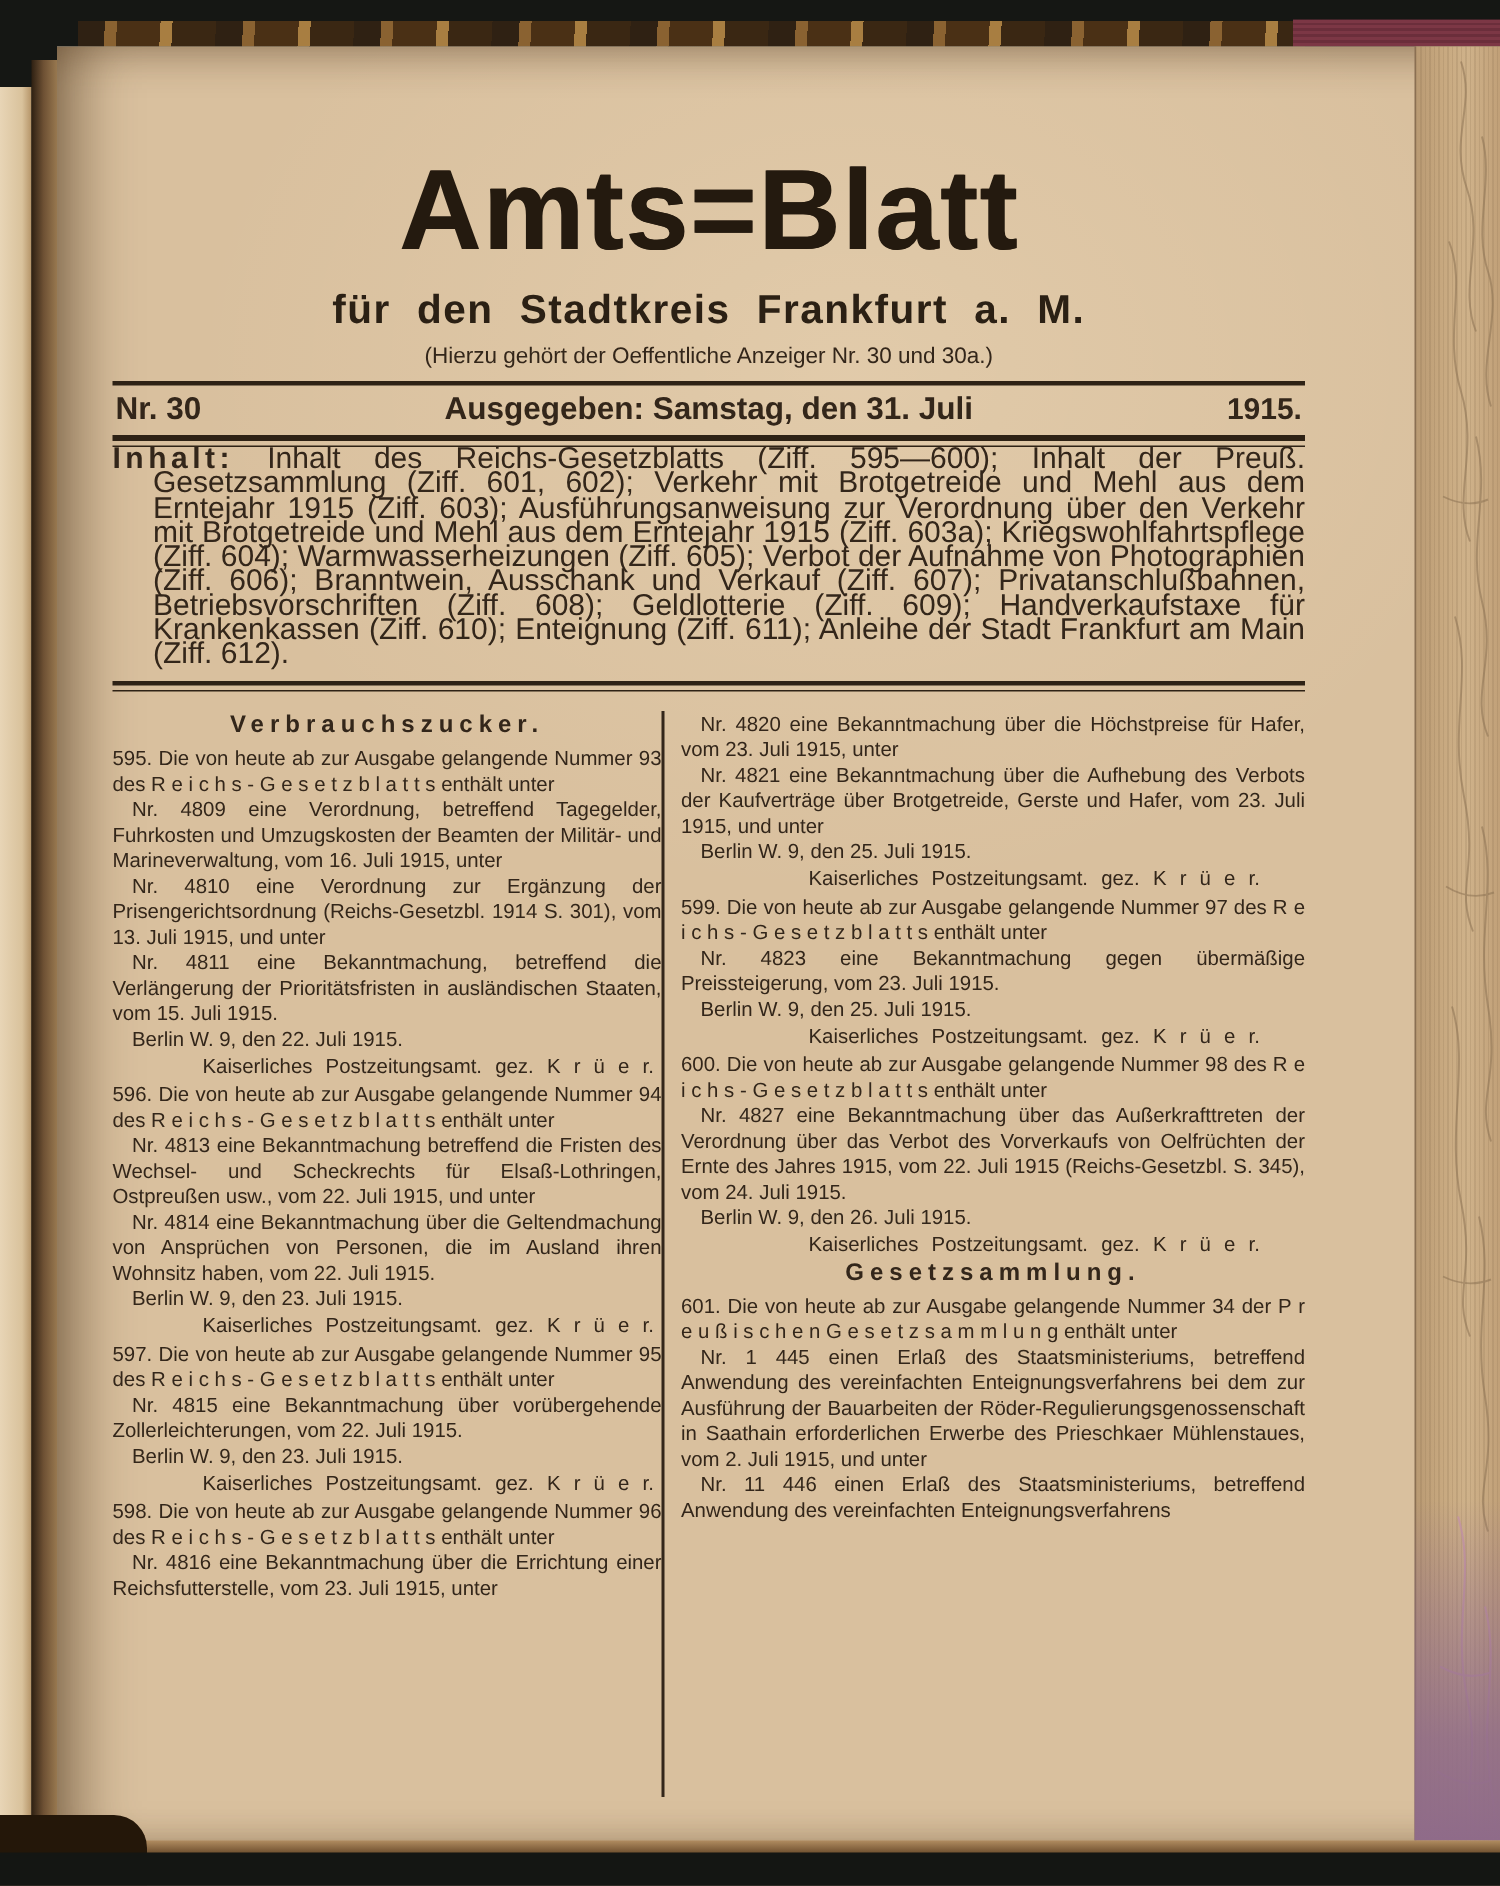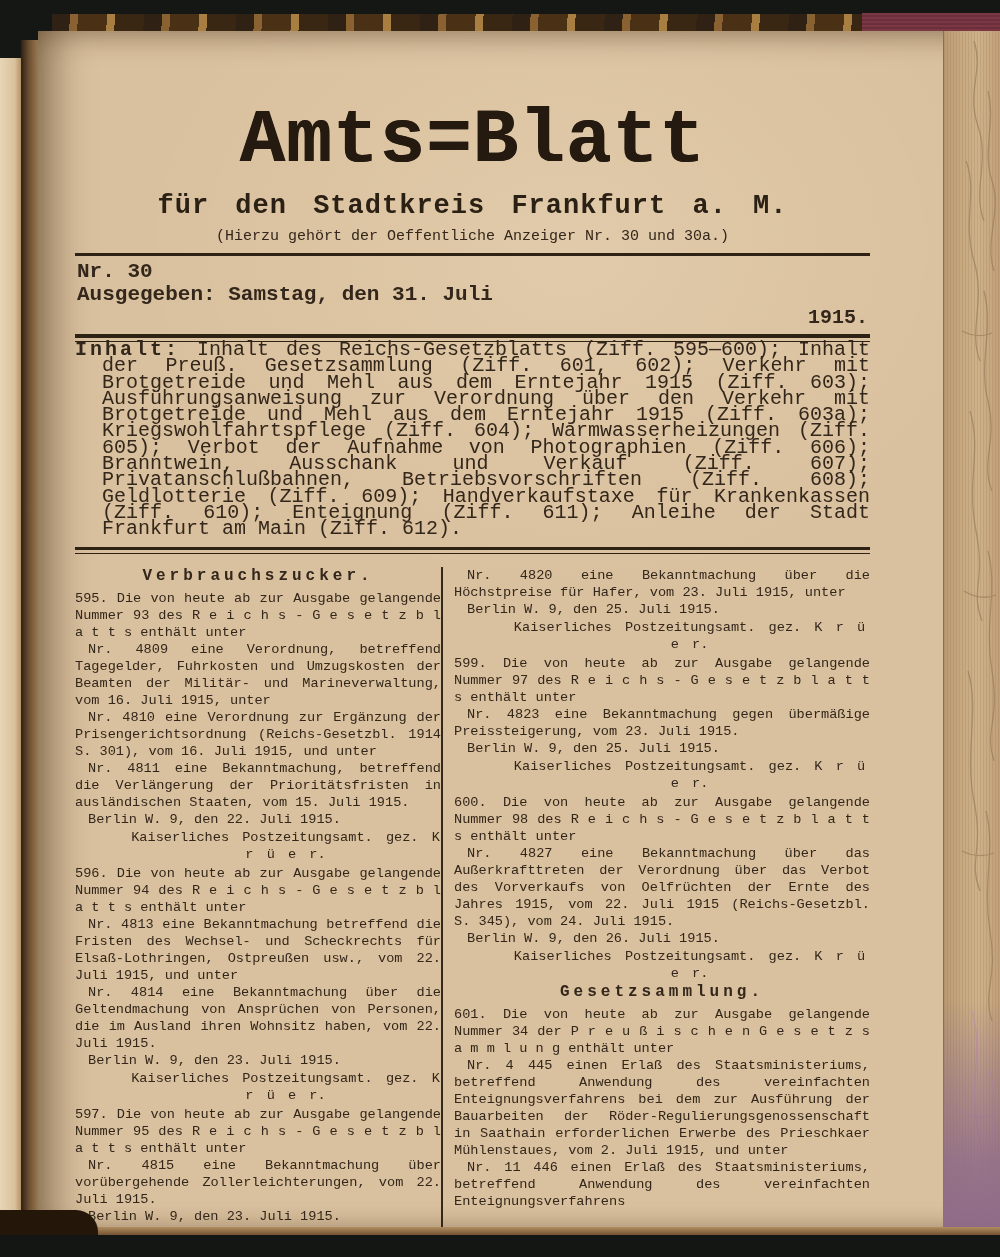--- a/index.html
+++ b/index.html
@@ -1,18 +1,18 @@
 <!DOCTYPE html>
 <html lang="de" style="--paper: #d9c09e; --ink: #33261a; --title_ink: #241a0f; --cover_black: #151714; --cover_maroon: #7c3745; --edge_tan: #c7a87f; --marble_purple: #8f6b89; --gutter_brown: #6e5134; --page_sliver: #e8d5b6;"><head>
 <meta charset="utf-8">
 <style>
   html,body{margin:0;padding:0;background:#0c0d0b;}
   .scene{position:relative;width:1000px;height:1257px;overflow:hidden;
          background:var(--cover_black,#151714);
-         font-family:Liberation Mono, monospace;}
+         font-family:Liberation Sans, sans-serif;}
 
   
   .top-strip{position:absolute;left:52px;top:14px;width:818px;height:17px;
     background:repeating-linear-gradient(93deg,#2f2113 0 18px,#8a6231 18px 26px,#4a3015 26px 55px,#a87e41 55px 63px,#3a2713 63px 92px);}
   .maroon-strip{position:absolute;left:862px;top:13px;width:138px;height:18px;
     background:repeating-linear-gradient(0deg,var(--cover_maroon,#7c3745) 0 2px,#6b2e3b 2px 4px);}
   .left-sliver{position:absolute;left:0;top:58px;width:21px;height:1154px;
     background:linear-gradient(90deg,var(--page_sliver,#e8d5b6),#d9c29c 70%,#b59468);}
   .gutter{position:absolute;left:21px;top:40px;width:18px;height:1188px;
     background:linear-gradient(90deg,#2e2012,var(--gutter_brown,#6e5134) 45%,#9c7c52);}
@@ -42,21 +42,21 @@
     color:var(--ink,#33261a);}
   .content{position:absolute;left:37px;top:0;width:795px;height:100%;}
 
   
   .title{margin:72px 0 0;font-size:76px;line-height:1;text-align:center;font-weight:bold;
     letter-spacing:1px;color:var(--title_ink,#241a0f);text-shadow:.6px 0 0 var(--title_ink,#241a0f);}
   .subtitle{font-size:27px;font-weight:bold;text-align:center;margin-top:12px;
     word-spacing:9px;letter-spacing:1px;color:#2b2014;}
   .anzeiger{font-size:15px;text-align:center;margin-top:7px;}
   .rule-a{border-top:3px solid #2e2215;margin-top:8px;}
-  .issue-row{display:flex;align-items:baseline;font-weight:bold;font-size:21px;padding:4px 2px 5px;flex-direction:column;}
+  .issue-row{display:flex;align-items:baseline;font-weight:bold;font-size:21px;padding:4px 2px 5px;}
   .issue-row .l{flex:1;text-align:left;}
   .issue-row .c{flex:2.2;text-align:center;}
   .issue-row .r{flex:1;text-align:right;align-self:flex-end;font-size:20px;}
   .rule-b{border-top:4px solid #2e2215;border-bottom:1.5px solid #2e2215;height:3px;}
   .inhalt{font-size:20px;line-height:16.3px;text-align:justify;margin:0 0 0;
     padding-left:27px;text-indent:-27px;}
   .inhalt-label{font-weight:bold;letter-spacing:3px;}
   .rule-c{margin-top:9px;border-top:3px solid #2e2215;border-bottom:1px solid #2e2215;height:3px;}
 
   
@@ -98,52 +98,53 @@
 
       <p class="inhalt"><span class="inhalt-label">Inhalt:</span><span> Inhalt des Reichs-Gesetzblatts (Ziff. 595—600); Inhalt der Preuß. Gesetzsammlung (Ziff. 601, 602); Verkehr mit Brotgetreide und Mehl aus dem Erntejahr 1915 (Ziff. 603); Ausführungsanweisung zur Verordnung über den Verkehr mit Brotgetreide und Mehl aus dem Erntejahr 1915 (Ziff. 603a); Kriegswohlfahrtspflege (Ziff. 604); Warmwasserheizungen (Ziff. 605); Verbot der Aufnahme von Photographien (Ziff. 606); Branntwein, Ausschank und Verkauf (Ziff. 607); Privatanschlußbahnen, Betriebsvorschriften (Ziff. 608); Geldlotterie (Ziff. 609); Handverkaufstaxe für Krankenkassen (Ziff. 610); Enteignung (Ziff. 611); Anleihe der Stadt Frankfurt am Main (Ziff. 612).</span></p>
 
       <div class="rule-c"></div>
 
       <div class="columns">
         <div class="col-left">
             <p class="para heading">Verbrauchszucker.</p>
             <p class="para numbered">595. Die von heute ab zur Ausgabe gelangende Nummer 93 des R e i c h s - G e s e t z b l a t t s enthält unter</p>
             <p class="para indent">Nr. 4809 eine Verordnung, betreffend Tagegelder, Fuhrkosten und Umzugskosten der Beamten der Militär- und Marineverwaltung, vom 16. Juli 1915, unter</p>
-            <p class="para indent">Nr. 4810 eine Verordnung zur Ergänzung der Prisengerichtsordnung (Reichs-Gesetzbl. 1914 S. 301), vom 16. Juli 1915, und unter</p>
+            <p class="para indent">Nr. 4810 eine Verordnung zur Ergänzung der Prisengerichtsordnung (Reichs-Gesetzbl. 1914 S. 301), vom 13. Juli 1915, und unter</p>
             <p class="para indent">Nr. 4811 eine Bekanntmachung, betreffend die Verlängerung der Prioritätsfristen in ausländischen Staaten, vom 15. Juli 1915.</p>
             <p class="para indent">Berlin W. 9, den 22. Juli 1915.</p>
             <p class="para signature">Kaiserliches Postzeitungsamt. gez. K r ü e r.</p>
             <p class="para numbered">596. Die von heute ab zur Ausgabe gelangende Nummer 94 des R e i c h s - G e s e t z b l a t t s enthält unter</p>
             <p class="para indent">Nr. 4813 eine Bekanntmachung betreffend die Fristen des Wechsel- und Scheckrechts für Elsaß-Lothringen, Ostpreußen usw., vom 22. Juli 1915, und unter</p>
             <p class="para indent">Nr. 4814 eine Bekanntmachung über die Geltendmachung von Ansprüchen von Personen, die im Ausland ihren Wohnsitz haben, vom 22. Juli 1915.</p>
             <p class="para indent">Berlin W. 9, den 23. Juli 1915.</p>
             <p class="para signature">Kaiserliches Postzeitungsamt. gez. K r ü e r.</p>
             <p class="para numbered">597. Die von heute ab zur Ausgabe gelangende Nummer 95 des R e i c h s - G e s e t z b l a t t s enthält unter</p>
             <p class="para indent">Nr. 4815 eine Bekanntmachung über vorübergehende Zollerleichterungen, vom 22. Juli 1915.</p>
             <p class="para indent">Berlin W. 9, den 23. Juli 1915.</p>
             <p class="para signature">Kaiserliches Postzeitungsamt. gez. K r ü e r.</p>
             <p class="para numbered">598. Die von heute ab zur Ausgabe gelangende Nummer 96 des R e i c h s - G e s e t z b l a t t s enthält unter</p>
             <p class="para indent">Nr. 4816 eine Bekanntmachung über die Errichtung einer Reichsfutterstelle, vom 23. Juli 1915, unter</p>
           </div>
         <div class="col-divider"></div>
         <div class="col-right">
             <p class="para indent">Nr. 4820 eine Bekanntmachung über die Höchstpreise für Hafer, vom 23. Juli 1915, unter</p>
+            <p class="para indent">Nr. 4821 eine Bekanntmachung über die Aufhebung des Verbots der Kaufverträge über Brotgetreide, Gerste und Hafer, vom 23. Juli 1915, und unter</p>
             <p class="para indent">Berlin W. 9, den 25. Juli 1915.</p>
             <p class="para signature">Kaiserliches Postzeitungsamt. gez. K r ü e r.</p>
             <p class="para numbered">599. Die von heute ab zur Ausgabe gelangende Nummer 97 des R e i c h s - G e s e t z b l a t t s enthält unter</p>
             <p class="para indent">Nr. 4823 eine Bekanntmachung gegen übermäßige Preissteigerung, vom 23. Juli 1915.</p>
             <p class="para indent">Berlin W. 9, den 25. Juli 1915.</p>
             <p class="para signature">Kaiserliches Postzeitungsamt. gez. K r ü e r.</p>
             <p class="para numbered">600. Die von heute ab zur Ausgabe gelangende Nummer 98 des R e i c h s - G e s e t z b l a t t s enthält unter</p>
             <p class="para indent">Nr. 4827 eine Bekanntmachung über das Außerkrafttreten der Verordnung über das Verbot des Vorverkaufs von Oelfrüchten der Ernte des Jahres 1915, vom 22. Juli 1915 (Reichs-Gesetzbl. S. 345), vom 24. Juli 1915.</p>
             <p class="para indent">Berlin W. 9, den 26. Juli 1915.</p>
             <p class="para signature">Kaiserliches Postzeitungsamt. gez. K r ü e r.</p>
             <p class="para heading">Gesetzsammlung.</p>
             <p class="para numbered">601. Die von heute ab zur Ausgabe gelangende Nummer 34 der P r e u ß i s c h e n  G e s e t z s a m m l u n g enthält unter</p>
-            <p class="para indent">Nr. 4 445 einen Erlaß des Staatsministeriums, betreffend Anwendung des vereinfachten Enteignungsverfahrens bei dem zur Ausführung der Bauarbeiten der Röder-Regulierungsgenossenschaft in Saathain erforderlichen Erwerbe des Prieschkaer Mühlenstaues, vom 2. Juli 1915, und unter</p>
+            <p class="para indent">Nr. 1 445 einen Erlaß des Staatsministeriums, betreffend Anwendung des vereinfachten Enteignungsverfahrens bei dem zur Ausführung der Bauarbeiten der Röder-Regulierungsgenossenschaft in Saathain erforderlichen Erwerbe des Prieschkaer Mühlenstaues, vom 2. Juli 1915, und unter</p>
             <p class="para indent">Nr. 11 446 einen Erlaß des Staatsministeriums, betreffend Anwendung des vereinfachten Enteignungsverfahrens</p>
           </div>
       </div>
 
     </div>
   </div>
 
   <div class="fore-edge">
     <svg width="57" height="1196" viewBox="0 0 57 1196">
       <g fill="none" stroke="#8d7354" stroke-width="1.3" opacity="0.55">

